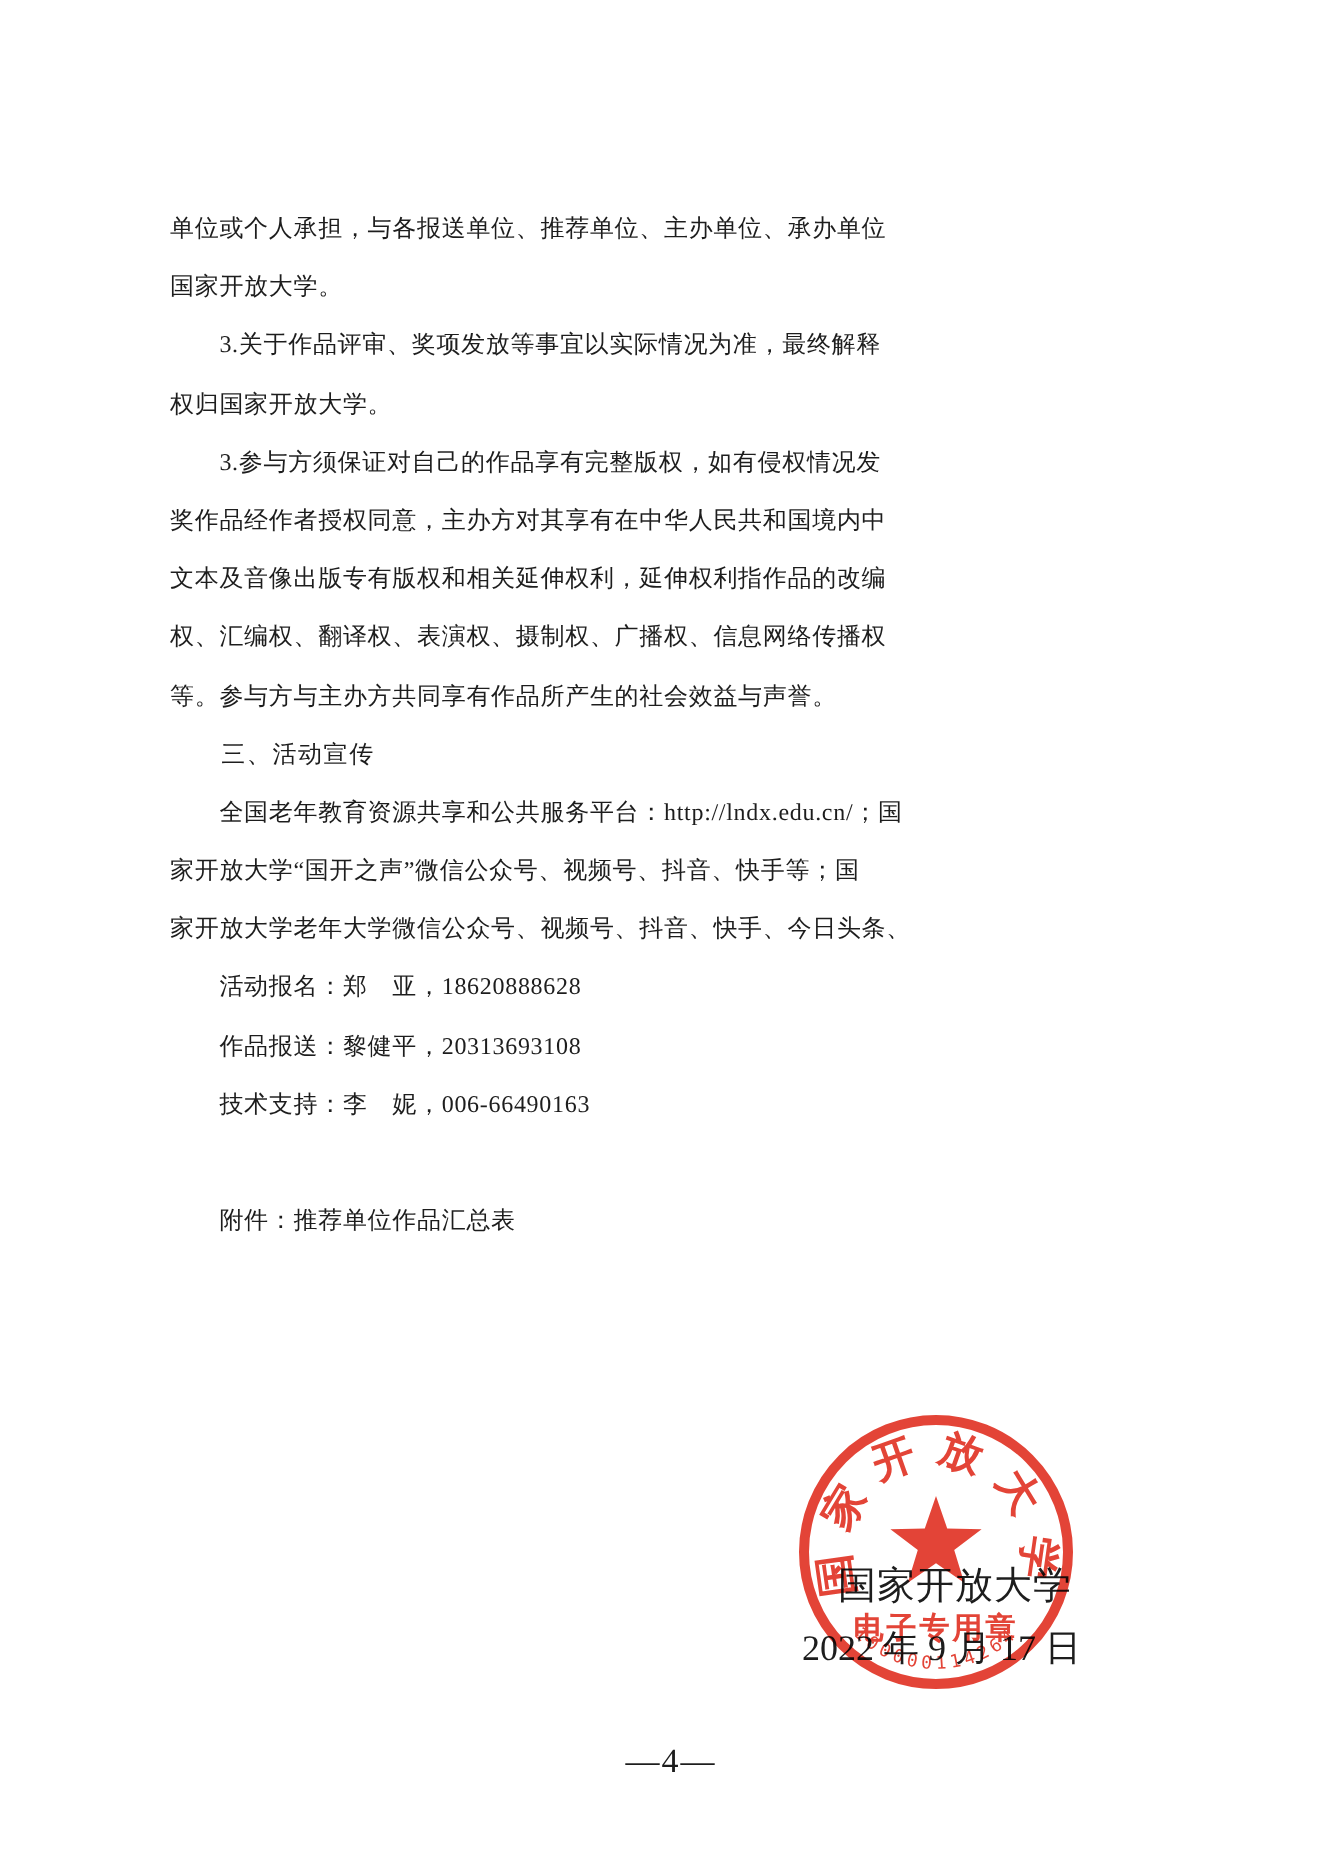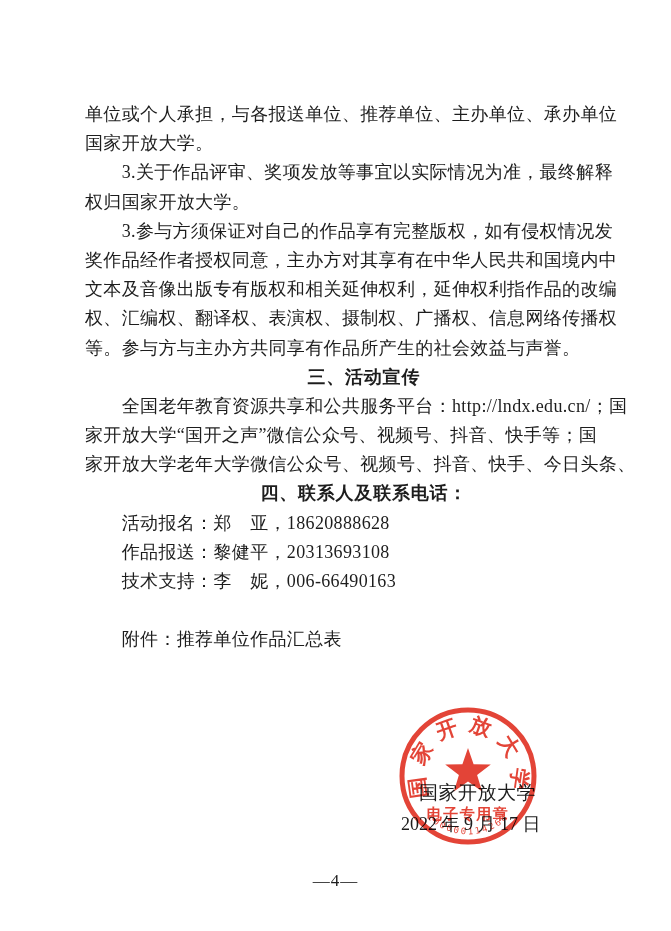--- a/index.html
+++ b/index.html
@@ -22,30 +22,29 @@
   }
   .content {
     position:absolute;
     left:85px;
     top:100px;
     width:520px;
   }
   .line {
     height:29.2px;
     line-height:29.2px;
-    font-size:18px;
+    font-size:12px;
     letter-spacing:0.35px;
     white-space:pre;
     color:var(--ink);
   }
   .line.heading {
     font-family:"Liberation Sans","DejaVu Sans",sans-serif;
-    font-weight:700;
+    font-weight:400;
     letter-spacing:0.8px;
-    text-align:center;
   }
   .sign-issuer {
     position:absolute;
     left:419px;
     top:780px;
     font-size:19px;
     letter-spacing:0.5px;
     white-space:pre;
     color:var(--ink);
   }
@@ -113,21 +112,20 @@
       <div class="line body">权归国家开放大学。</div>
       <div class="line body">　　3.参与方须保证对自己的作品享有完整版权，如有侵权情况发</div>
       <div class="line body">奖作品经作者授权同意，主办方对其享有在中华人民共和国境内中</div>
       <div class="line body">文本及音像出版专有版权和相关延伸权利，延伸权利指作品的改编</div>
       <div class="line body">权、汇编权、翻译权、表演权、摄制权、广播权、信息网络传播权</div>
       <div class="line body">等。参与方与主办方共同享有作品所产生的社会效益与声誉。</div>
       <div class="line heading">　　三、活动宣传</div>
       <div class="line body">　　全国老年教育资源共享和公共服务平台：http://lndx.edu.cn/；国</div>
       <div class="line body">家开放大学“国开之声”微信公众号、视频号、抖音、快手等；国</div>
       <div class="line body">家开放大学老年大学微信公众号、视频号、抖音、快手、今日头条、</div>
-      <div class="line heading">　　四、联系人及联系电话：</div>
       <div class="line body">　　活动报名：郑　亚，18620888628</div>
       <div class="line body">　　作品报送：黎健平，20313693108</div>
       <div class="line body">　　技术支持：李　妮，006-66490163</div>
       <div class="line blank"></div>
       <div class="line body">　　附件：推荐单位作品汇总表</div>
     </div>
 
   <div class="sign-issuer">国家开放大学</div>
 
   <div class="sign-date">2022 年 9 月 17 日</div>

